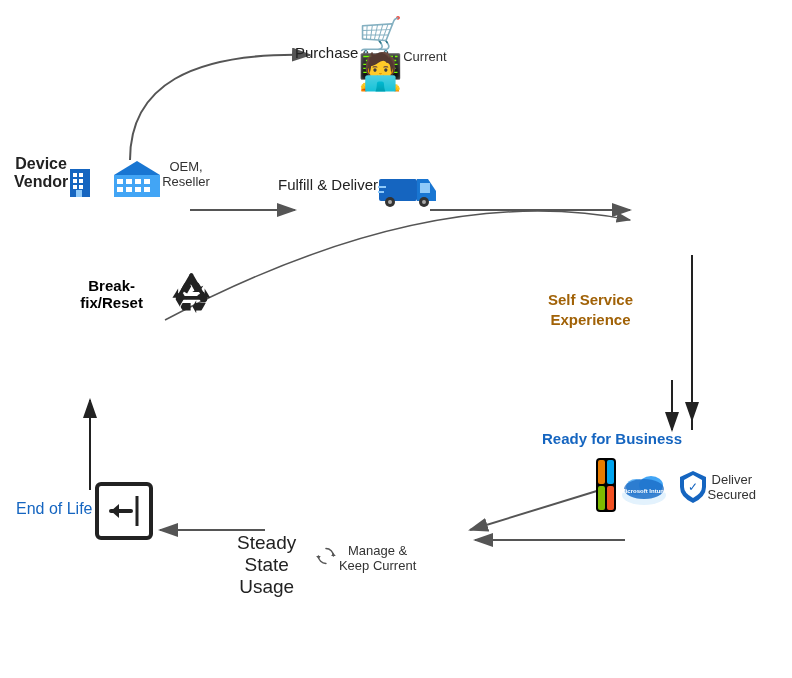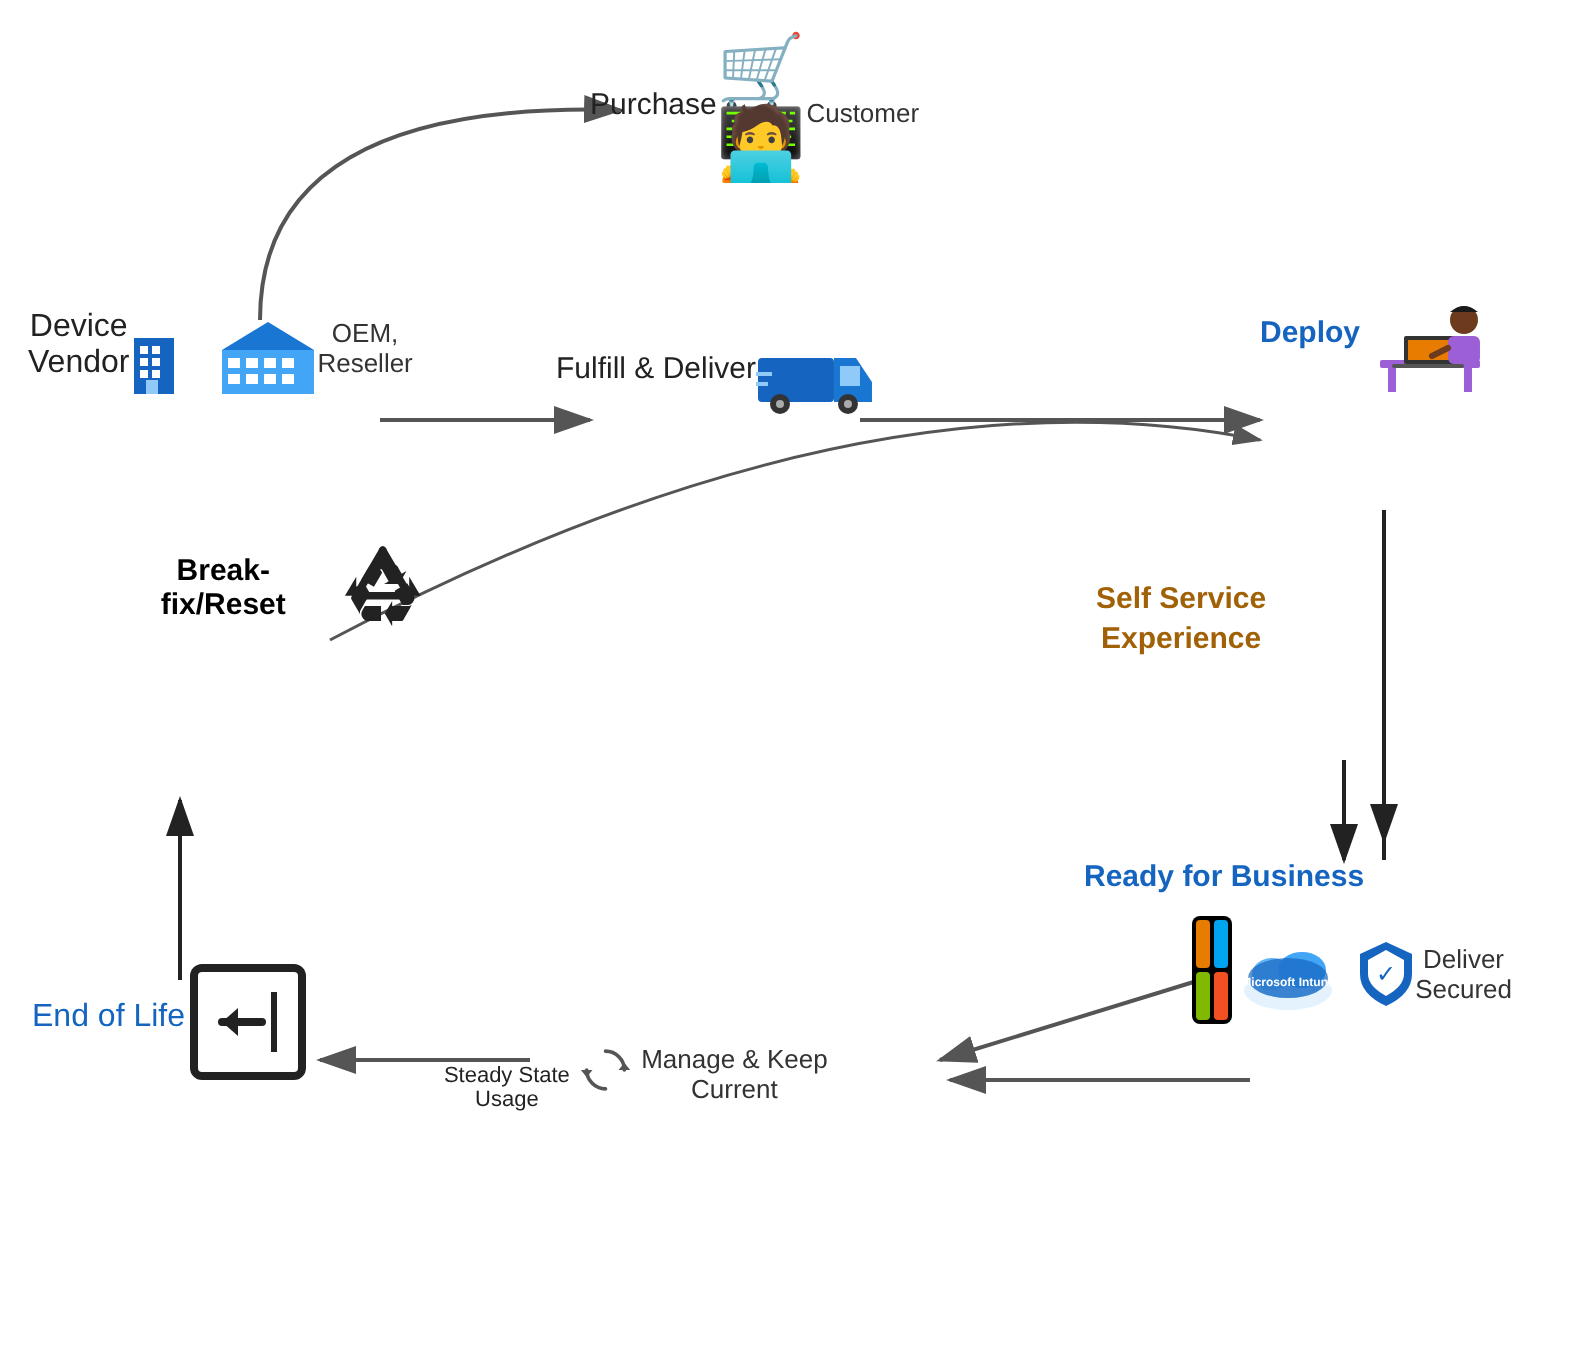--- a/index.html
+++ b/index.html
@@ -109,25 +109,25 @@
     <line x1="90" y1="490" x2="90" y2="400" stroke="#222" stroke-width="2" marker-end="url(#arrowhead-dark)"></line>
 
     <path d="M 165 320 Q 430 180 630 220" stroke="#555" stroke-width="1.5" fill="none" stroke-dasharray="none" marker-end="url(#arrowhead)"></path>
 
     <line x1="625" y1="540" x2="475" y2="540" stroke="#555" stroke-width="2" marker-end="url(#arrowhead)"></line>
   </svg>
 
   <div class="node" style="left:295px;top:18px;width:130px;">
     <span class="node-label-dark">Purchase</span>
     <span class="icon-cart">🛒🧑‍💻</span>
-    <span class="node-label">Customer</span>
+    <span class="node-label">Current</span>
   </div>
 
   <div class="node" style="left:14px;top:155px;width:180px;align-items:flex-start;">
-    <span class="node-label-dark" style="font-size:16px;font-weight:400;color:#222;">Device Vendor</span>
+    <span class="node-label-dark" style="font-size:16px;font-weight:700;color:#222;">Device Vendor</span>
     <div style="display:flex;gap:4px;margin:4px 0;">
 
       <svg width="40" height="40" viewBox="0 0 40 40">
         <rect x="2" y="10" width="20" height="28" fill="#1565C0"></rect>
         <rect x="5" y="14" width="4" height="4" fill="#fff"></rect>
         <rect x="11" y="14" width="4" height="4" fill="#fff"></rect>
         <rect x="5" y="20" width="4" height="4" fill="#fff"></rect>
         <rect x="11" y="20" width="4" height="4" fill="#fff"></rect>
         <rect x="5" y="26" width="4" height="4" fill="#fff"></rect>
         <rect x="11" y="26" width="4" height="4" fill="#fff"></rect>
@@ -159,41 +159,20 @@
       <circle cx="12" cy="37" r="5" fill="#333"></circle>
       <circle cx="12" cy="37" r="2" fill="#aaa"></circle>
       <circle cx="46" cy="37" r="5" fill="#333"></circle>
       <circle cx="46" cy="37" r="2" fill="#aaa"></circle>
 
       <line x1="0" y1="22" x2="8" y2="22" stroke="#90CAF9" stroke-width="2"></line>
       <line x1="0" y1="27" x2="6" y2="27" stroke="#90CAF9" stroke-width="2"></line>
     </svg>
   </div>
 
-  <div class="node" style="left:630px;top:138px;width:120px;">
-    <span class="node-label-blue">Deploy</span>
-
-    <svg width="70" height="60" viewBox="0 0 70 60">
-
-      <rect x="10" y="42" width="50" height="4" fill="#9c5fd6" rx="1"></rect>
-      <rect x="14" y="46" width="4" height="12" fill="#9c5fd6"></rect>
-      <rect x="52" y="46" width="4" height="12" fill="#9c5fd6"></rect>
-
-      <rect x="22" y="30" width="26" height="14" rx="1" fill="#333"></rect>
-      <rect x="24" y="32" width="22" height="10" fill="#e87c00"></rect>
-      <rect x="16" y="44" width="36" height="2" rx="1" fill="#555"></rect>
-
-      <circle cx="52" cy="22" r="7" fill="#6d3a1e"></circle>
-      <rect x="44" y="30" width="16" height="14" rx="3" fill="#9c5fd6"></rect>
-
-      <line x1="44" y1="36" x2="36" y2="40" stroke="#6d3a1e" stroke-width="3" stroke-linecap="round"></line>
-
-      <path d="M45 18 Q52 12 59 18" fill="#1a1a1a"></path>
-    </svg>
-  </div>
 
   <div class="node" style="left:548px;top:290px;width:160px;align-items:flex-start;">
     <span class="node-label-blue" style="font-size:15px;font-weight:600;color:#a16207;line-height:1.3;">Self Service<br>Experience</span>
   </div>
 
   <div class="node" style="left:60px;top:268px;width:160px;">
     <span class="node-label-blue" style="font-size:15px;font-weight:600;color:#000000;">Break-fix/Reset</span>
 
     <svg width="60" height="55" viewBox="0 0 60 55">
 
@@ -238,21 +217,21 @@
       <svg width="30" height="36" viewBox="0 0 30 36">
         <path d="M15 2 L28 8 L28 18 Q28 28 15 34 Q2 28 2 18 L2 8 Z" fill="#1565C0"></path>
         <path d="M15 6 L24 11 L24 18 Q24 24 15 29 Q6 24 6 18 L6 11 Z" fill="#fff"></path>
         <text x="15" y="22" text-anchor="middle" font-size="12" fill="#1565C0">✓</text>
       </svg>
     </div>
     <span class="node-label">Deliver Secured</span>
   </div>
 
   <div class="node" style="left:218px;top:510px;width:200px;">
-    <span class="node-label-dark" style="font-size:11px;margin-top:22px;">Steady State Usage</span>
+    <span class="node-label-dark" style="font-size:19px;margin-top:22px;">Steady State Usage</span>
 
     <svg width="38" height="38" viewBox="0 0 38 38" style="margin:4px 0;">
       <path d="M19 6 A13 13 0 0 1 32 19" stroke="#555" stroke-width="2.5" fill="none" stroke-linecap="round"></path>
       <polygon points="32,14 36,19 28,19" fill="#555"></polygon>
       <path d="M19 32 A13 13 0 0 1 6 19" stroke="#555" stroke-width="2.5" fill="none" stroke-linecap="round"></path>
       <polygon points="6,24 2,19 10,19" fill="#555"></polygon>
     </svg>
     <span class="node-label">Manage &amp; Keep Current</span>
   </div>
 

